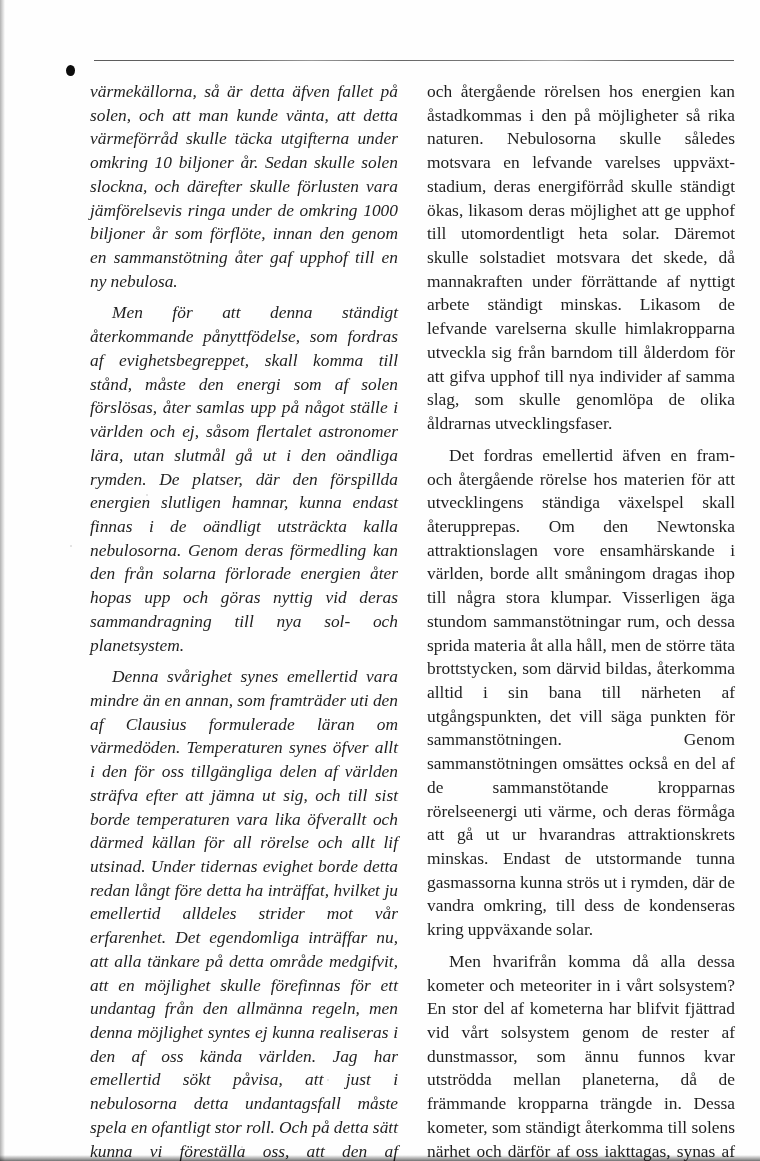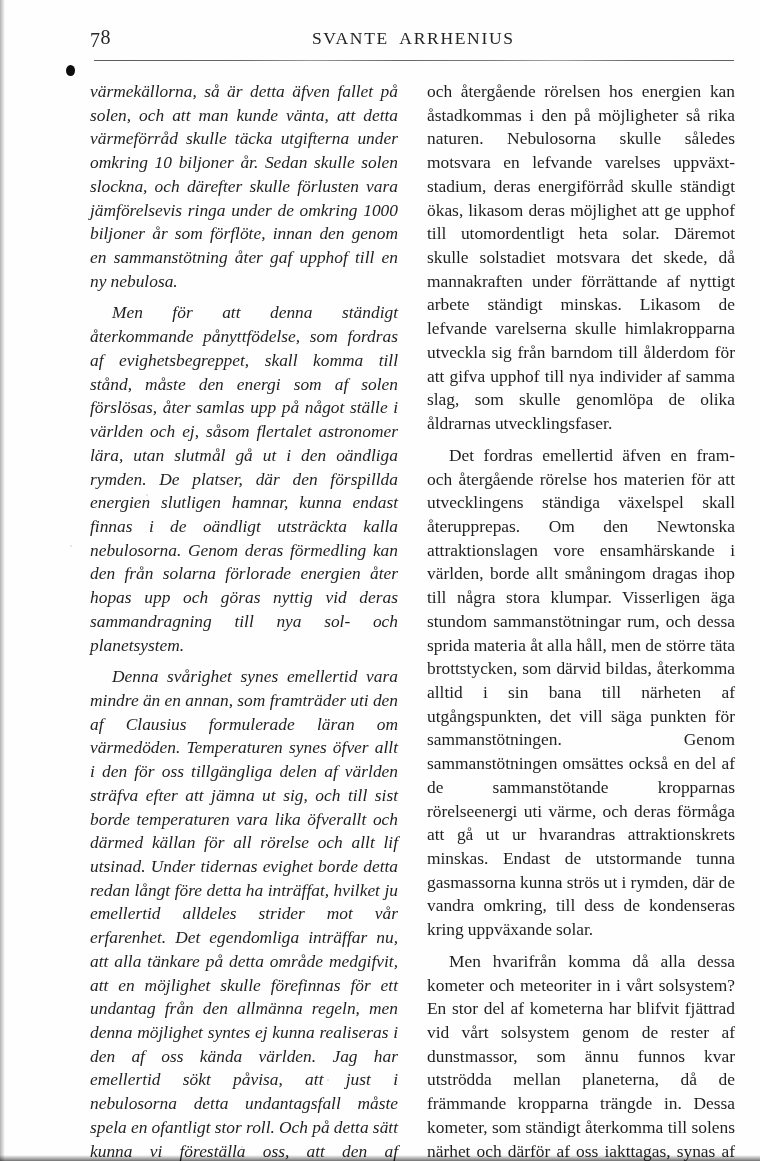--- a/index.html
+++ b/index.html
@@ -126,24 +126,20 @@
     left: 0; bottom: 0;
     width: 760px; height: 6px;
     background: linear-gradient(to top, rgba(0,0,0,0.55), rgba(0,0,0,0));
   }
 </style>
 </head>
 <body>
 
 <div class="page">
 
-  <div class="running-head">
-    <div class="folio"><span style="position: relative; top: 2px;">7</span><span style="position: relative; top: -1px;">8</span></div>
-    <div class="head-title"><span>SVANTE</span><span class="gap"> </span><span>ARRHENIUS</span></div>
-  </div>
 
   <div class="head-rule"></div>
   <div class="ink-blot"></div>
 
   <div class="columns">
 
     <div class="col col-left">
       <p>värmekällorna, så är detta äfven fallet på solen, och att man kunde vänta, att detta värmeförråd skulle täcka utgifterna under omkring 10 biljoner år. Sedan skulle solen slockna, och därefter skulle förlusten vara jämförelsevis ringa under de omkring 1000 biljoner år som förflöte, innan den genom en sammanstötning åter gaf upphof till en ny nebulosa.</p>
       <p class="indent">Men för att denna ständigt återkommande pånyttfödelse, som fordras af evighetsbegreppet, skall komma till stånd, måste den energi som af solen förslösas, åter samlas upp på något ställe i världen och ej, såsom flertalet astronomer lära, utan slutmål gå ut i den oändliga rymden. De platser, där den förspillda energien slutligen hamnar, kunna endast finnas i de oändligt utsträckta kalla nebulosorna. Genom deras förmedling kan den från solarna förlorade energien åter hopas upp och göras nyttig vid deras sammandragning till nya sol- och planetsystem.</p>
       <p class="indent">Denna svårighet synes emellertid vara mindre än en annan, som framträder uti den af Clausius formulerade läran om värmedöden. Temperaturen synes öfver allt i den för oss tillgängliga delen af världen sträfva efter att jämna ut sig, och till sist borde temperaturen vara lika öfverallt och därmed källan för all rörelse och allt lif utsinad. Under tidernas evighet borde detta redan långt före detta ha inträffat, hvilket ju emellertid alldeles strider mot vår erfarenhet. Det egendomliga inträffar nu, att alla tänkare på detta område medgifvit, att en möjlighet skulle förefinnas för ett undantag från den allmänna regeln, men denna möjlighet syntes ej kunna realiseras i den af oss kända världen. Jag har emellertid sökt påvisa, att just i nebulosorna detta undantagsfall måste spela en ofantligt stor roll. Och på detta sätt kunna vi föreställa oss, att den af filosoferna fordrade fram-</p>

